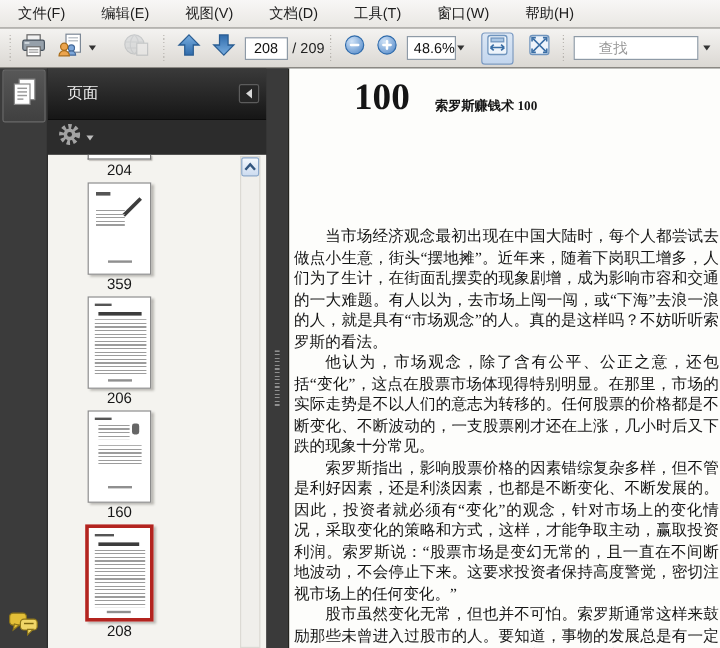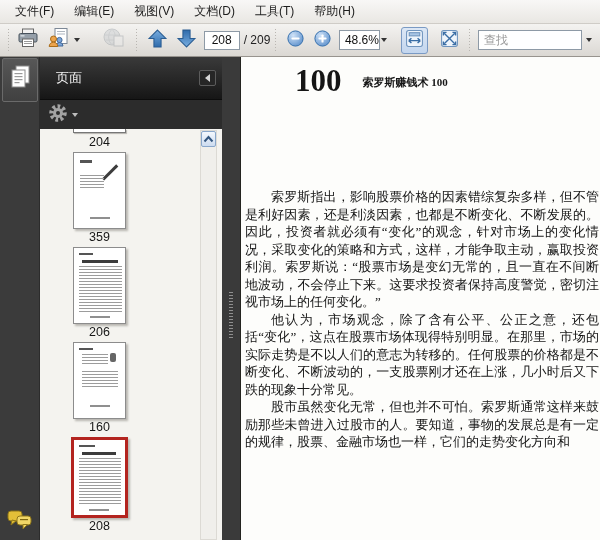--- a/index.html
+++ b/index.html
@@ -3,21 +3,21 @@
 <meta charset="utf-8">
 <style>
   html,body{margin:0;padding:0;background:#555;}
   *{box-sizing:border-box;}
   .screen{position:relative;width:600px;height:540px;overflow:hidden;
     font-family:"Liberation Sans",sans-serif;background:#3a3a3a;}
 
   
   .menubar{position:absolute;left:0;top:0;width:600px;height:24px;
     background:linear-gradient(#f8f7f6,#e9e7e3);border-bottom:1px solid #cfccc7;
-    display:flex;align-items:center;padding-left:8px;gap:6px;}
+    display:flex;align-items:center;padding-left:8px;gap:16px;}
   .menuitem{font-size:12px;color:#1d1d1d;padding:3px 7px;cursor:default;}
 
   
   .toolbar{position:absolute;left:0;top:24px;width:600px;height:33px;
     background:linear-gradient(#f4f3f1,#dbd8d3);border-bottom:1px solid #98948e;
     display:flex;align-items:center;padding:0 4px;}
   .grip{width:4px;height:22px;margin:0 4px;
     background:repeating-linear-gradient(to bottom,#b9b6b1 0 1px,transparent 1px 3px);}
   .tbtn{height:27px;display:flex;align-items:center;justify-content:center;
     padding:0 3px;border:1px solid transparent;border-radius:3px;}
@@ -26,21 +26,21 @@
   .caret{width:0;height:0;border-left:3.5px solid transparent;border-right:3.5px solid transparent;
     border-top:4px solid #333;margin-left:3px;}
   .pageinput{width:36px;height:19px;border:1px solid #8e9aa6;background:#fff;
     font-size:12px;text-align:center;font-family:"Liberation Sans",sans-serif;color:#111;margin:0 3px;}
   .pagetotal{font-size:12px;color:#222;margin:0 1px 0 1px;white-space:nowrap;}
   .zoombox{width:48px;height:20px;border:1px solid #8e9aa6;background:#fff;color:#111;
     font-size:12px;display:flex;align-items:center;padding-left:5px;margin-left:3px;}
   .zoomcaret{width:13px;height:20px;display:flex;align-items:center;justify-content:center;}
   .findwrap{display:flex;align-items:center;margin-left:4px;}
   .findinput{width:104px;height:20px;border:1px solid #8e9aa6;background:#fff;
-    font-size:12px;padding:0 5px;font-family:"Liberation Sans",sans-serif;color:#333;}
+    font-size:12px;padding:0 20px;font-family:"Liberation Sans",sans-serif;color:#333;}
   .findinput::placeholder{color:#9a9a9a;}
   .findcaret{width:14px;height:20px;display:flex;align-items:center;justify-content:center;}
 
   
   .iconstrip{position:absolute;left:0;top:57px;width:40px;height:483px;background:#3b3b3b;
     border-right:1px solid #2c2c2c;}
   .stripbtn{width:36px;height:44px;margin:1px 1px 0 2px;display:flex;align-items:center;
     justify-content:center;border-radius:2px;}
   .stripbtn.active{background:linear-gradient(#575757,#404040);border:1px solid #6a6a6a;}
   .commentsbtn{position:absolute;left:6px;bottom:8px;width:28px;height:24px;}
@@ -78,21 +78,21 @@
     border:1px solid #89a7cb;border-radius:2px;display:flex;align-items:center;justify-content:center;}
 
   
   .splitter{position:absolute;left:222px;top:57px;width:18px;height:483px;background:#3a3a3a;}
   .splitdots{position:absolute;left:7px;top:235px;width:4px;height:48px;
     background:repeating-linear-gradient(to bottom,#8f8f8f 0 1px,transparent 1px 3px);}
 
   
   .docarea{position:absolute;left:240px;top:57px;width:360px;height:483px;background:#fdfdfb;
     border-left:1px solid #24241f;color:#151515;}
-  .bookhead{position:absolute;left:54px;top:9px;display:flex;align-items:center;}
+  .bookhead{position:absolute;left:54px;top:9px;display:flex;align-items:flex-end;}
   .booknum{font-family:"Liberation Serif",serif;font-weight:bold;font-size:31px;line-height:30px;}
   .bookcol{margin-left:21px;padding-top:2px;}
   .booktitle{font-size:11px;font-weight:bold;font-family:"Liberation Serif",serif;}
   .bookpinyin{font-size:12px;font-weight:bold;font-family:"Liberation Serif",serif;margin-top:1px;}
   .chaptertitle{position:absolute;left:0;top:74px;width:100%;text-align:center;
     font-family:"Liberation Serif",serif;font-weight:bold;font-size:24px;letter-spacing:1px;}
   .bodytext{position:absolute;left:4px;top:131px;width:354px;
     font-family:"Liberation Serif",serif;font-size:13px;line-height:17.5px;text-align:justify;}
   .bodytext p{margin:0;text-indent:2em;}
 </style>
@@ -113,20 +113,21 @@
       </radialGradient>
     </defs>
   </svg>
 
   <div class="menubar">
     <span class="menuitem">文件(F)</span>
     <span class="menuitem">编辑(E)</span>
     <span class="menuitem">视图(V)</span>
     <span class="menuitem">文档(D)</span>
     <span class="menuitem">工具(T)</span>
+    <span class="menuitem">窗口(W)</span>
     <span class="menuitem">帮助(H)</span>
   </div>
 
   <div class="toolbar">
     <div class="grip"></div>
 
     <div class="tbtn">
       <span>
         <svg width="22" height="22" viewBox="0 0 22 22">
           <rect x="5.5" y="2" width="11" height="5" fill="#f2f2f2" stroke="#666"></rect>
@@ -342,19 +343,20 @@
   <div class="docarea">
     <div class="bookhead">
       <span class="booknum">100</span>
       <span class="bookcol">
         <div class="booktitle">索罗斯赚钱术 100</div>
       </span>
     </div>
 
 
     <div class="bodytext">
+      <p>当市场经济观念最初出现在中国大陆时，每个人都尝试去做点小生意，街头“摆地摊”。近年来，随着下岗职工增多，人们为了生计，在街面乱摆卖的现象剧增，成为影响市容和交通的一大难题。有人以为，去市场上闯一闯，或“下海”去浪一浪的人，就是具有“市场观念”的人。真的是这样吗？不妨听听索罗斯的看法。</p>
+      <p>他认为，市场观念，除了含有公平、公正之意，还包括“变化”，这点在股票市场体现得特别明显。在那里，市场的实际走势是不以人们的意志为转移的。任何股票的价格都是不断变化、不断波动的，一支股票刚才还在上涨，几小时后又下跌的现象十分常见。</p>
       <p>索罗斯指出，影响股票价格的因素错综复杂多样，但不管是利好因素，还是利淡因素，也都是不断变化、不断发展的。因此，投资者就必须有“变化”的观念，针对市场上的变化情况，采取变化的策略和方式，这样，才能争取主动，赢取投资利润。索罗斯说：“股票市场是变幻无常的，且一直在不间断地波动，不会停止下来。这要求投资者保持高度警觉，密切注视市场上的任何变化。”</p>
-      <p>他认为，市场观念，除了含有公平、公正之意，还包括“变化”，这点在股票市场体现得特别明显。在那里，市场的实际走势是不以人们的意志为转移的。任何股票的价格都是不断变化、不断波动的，一支股票刚才还在上涨，几小时后又下跌的现象十分常见。</p>
       <p>股市虽然变化无常，但也并不可怕。索罗斯通常这样来鼓励那些未曾进入过股市的人。要知道，事物的发展总是有一定的规律，股票、金融市场也一样，它们的走势变化方向和</p>
     </div>
   </div>
 
 </div>
 
 </body></html>

